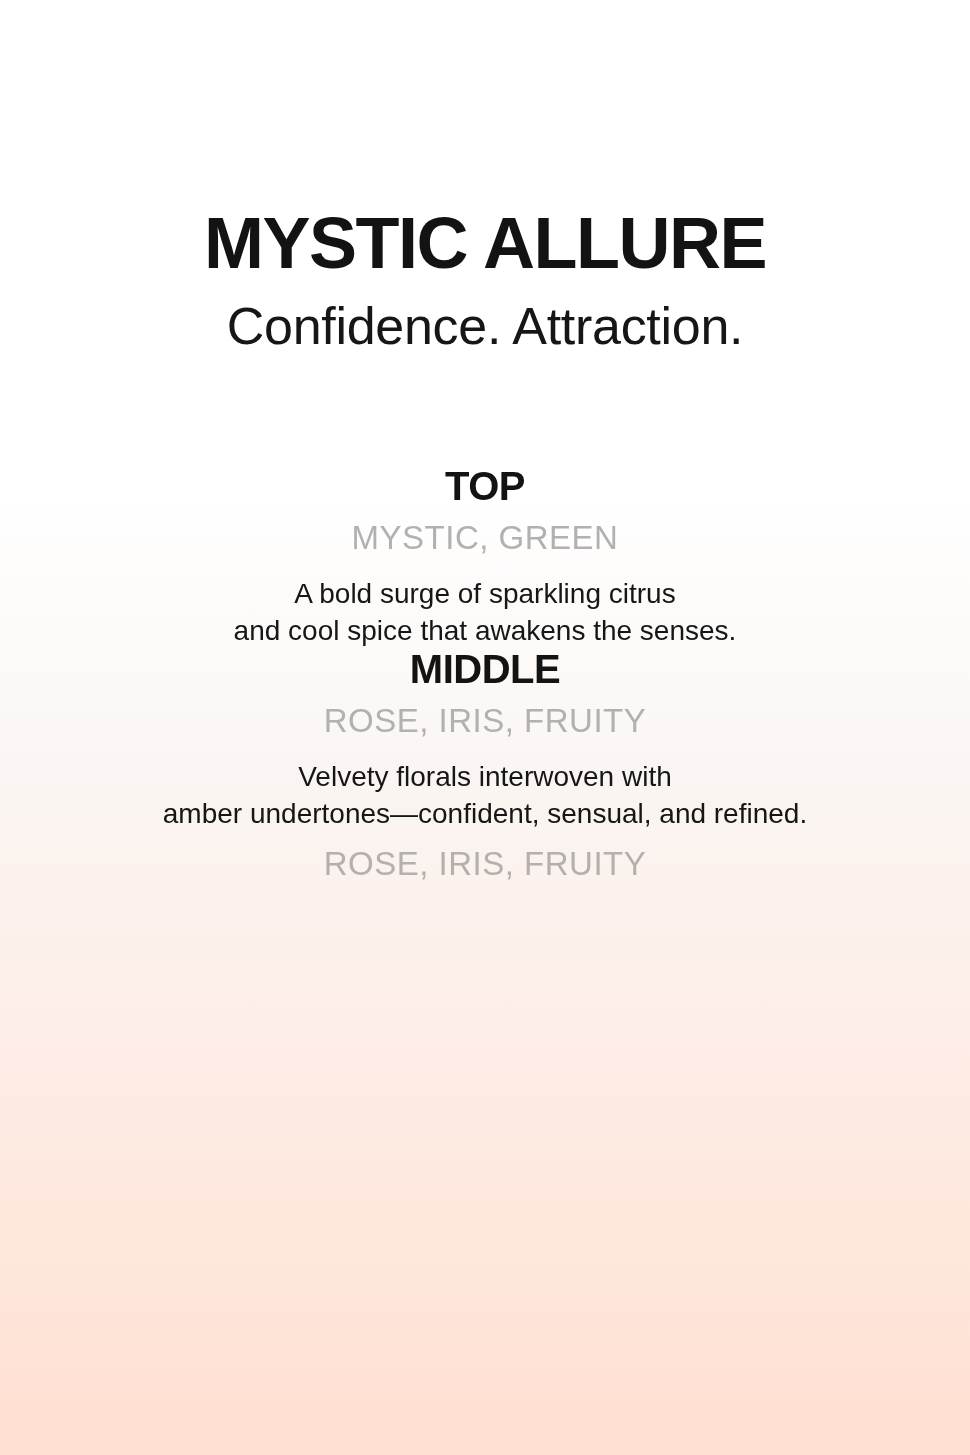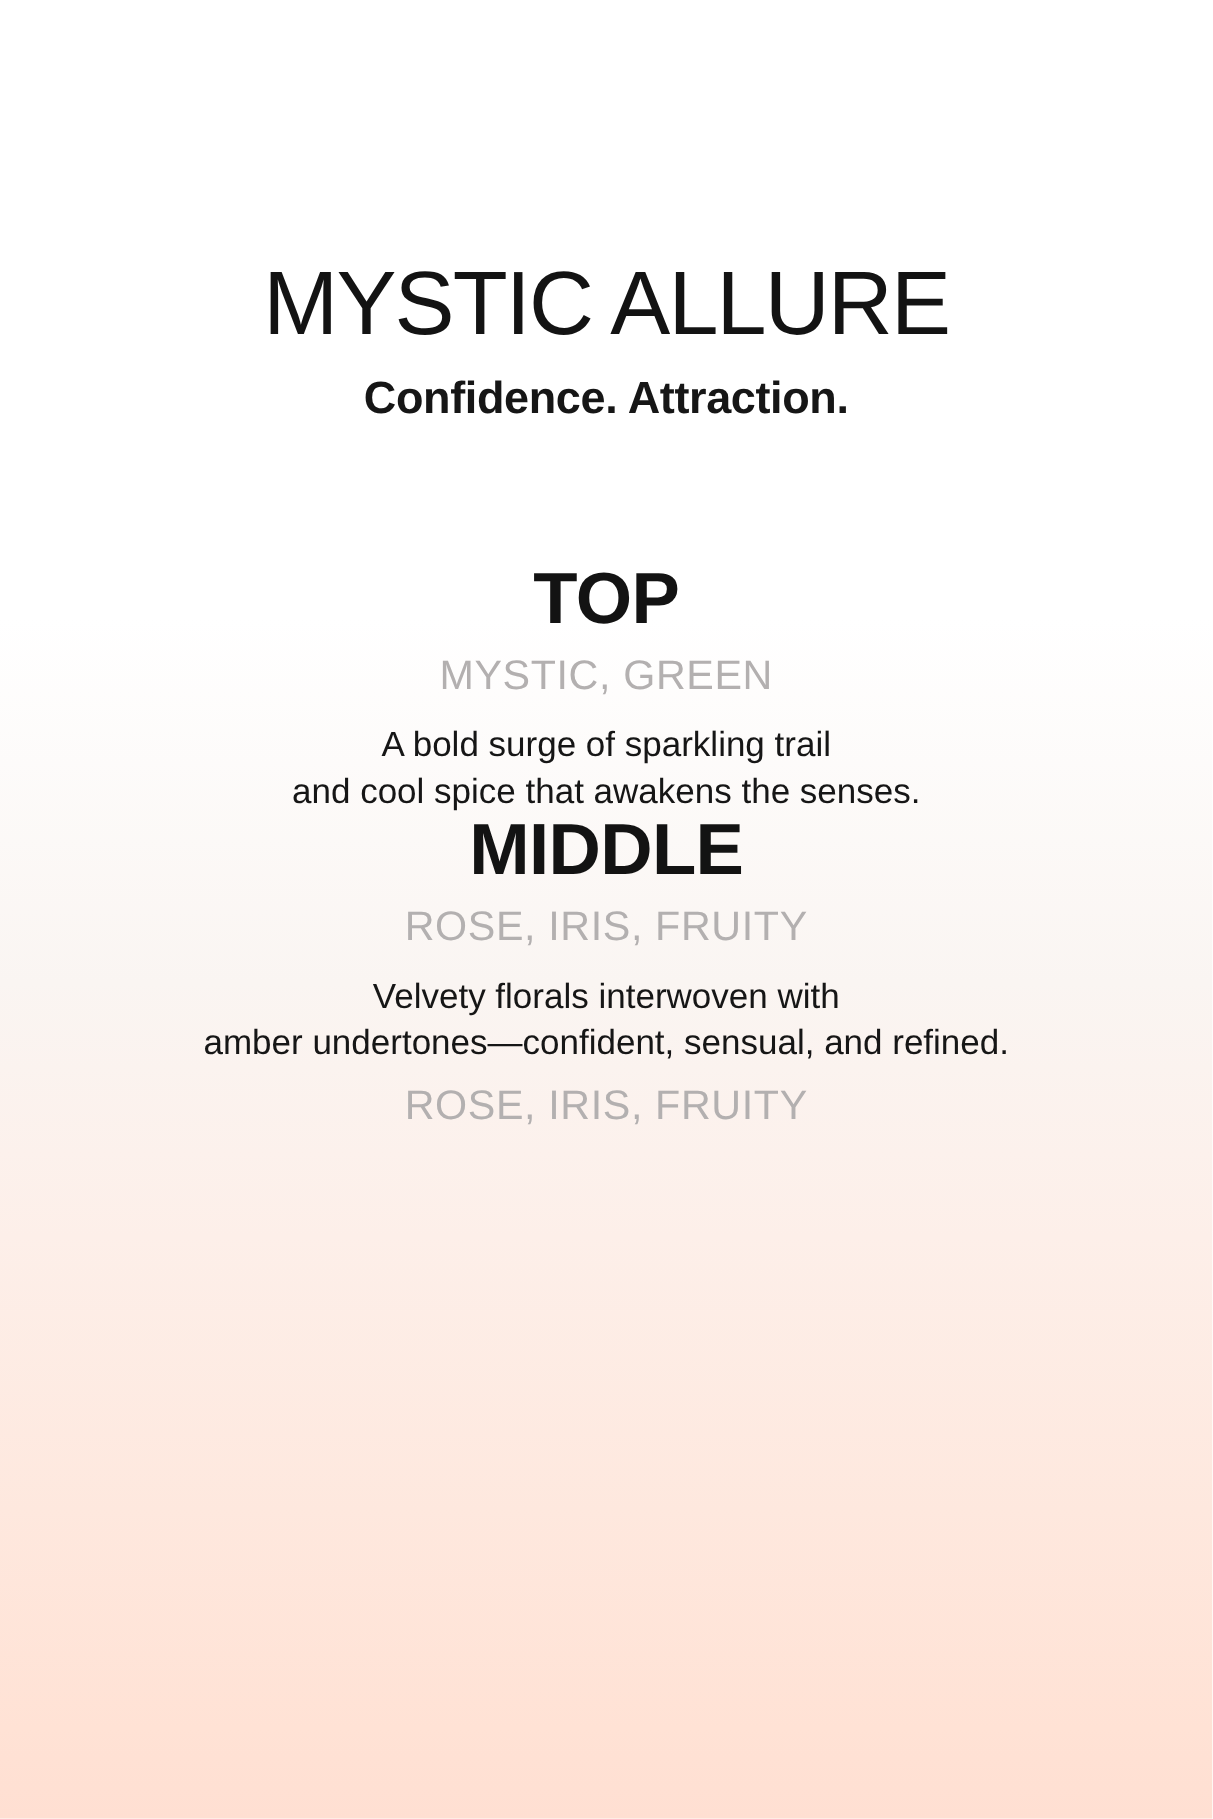--- a/index.html
+++ b/index.html
@@ -27,40 +27,40 @@
     text-align: center;
     position: relative;
   }
   .header {
     padding-top: 207px;
   }
   .title {
     margin: 0;
     font-size: 72px;
     line-height: 1;
-    font-weight: 400;
+    font-weight: 700;
     letter-spacing: -1.5px;
     color: #131313;
   }
   .subtitle {
     margin: 21px 0 0 0;
-    font-size: 36px;
+    font-size: 52px;
     line-height: 1;
-    font-weight: 700;
+    font-weight: 400;
     letter-spacing: -0.3px;
     color: #161616;
   }
   .note-section {
   }
   .note-section.first {
     margin-top: 114px;
   }
   .note-heading {
     margin: 0;
-    font-size: 58px;
+    font-size: 40px;
     line-height: 1;
     font-weight: 700;
     letter-spacing: -0.5px;
     color: #131313;
   }
   .note-accords {
     margin: 15px 0 0 0;
     font-size: 33px;
     line-height: 1;
     font-weight: 400;
@@ -82,21 +82,21 @@
 <div class="poster">
 
   <div class="header">
     <h1 class="title">MYSTIC ALLURE</h1>
     <p class="subtitle">Confidence. Attraction.</p>
   </div>
 
   <section class="note-section first">
     <h2 class="note-heading">TOP</h2>
     <p class="note-accords">MYSTIC, GREEN</p>
-    <p class="note-description">A bold surge of sparkling trail
+    <p class="note-description">A bold surge of sparkling citrus
 and cool spice that awakens the senses.</p>
   </section>
 
   <section class="note-section">
     <h2 class="note-heading">MIDDLE</h2>
     <p class="note-accords">ROSE, IRIS, FRUITY</p>
     <p class="note-description">Velvety florals interwoven with
 amber undertones—confident, sensual, and refined.</p>
   </section>
 

